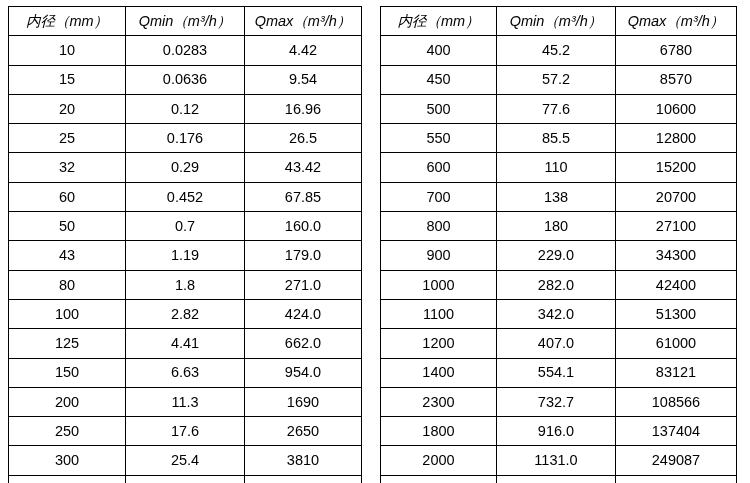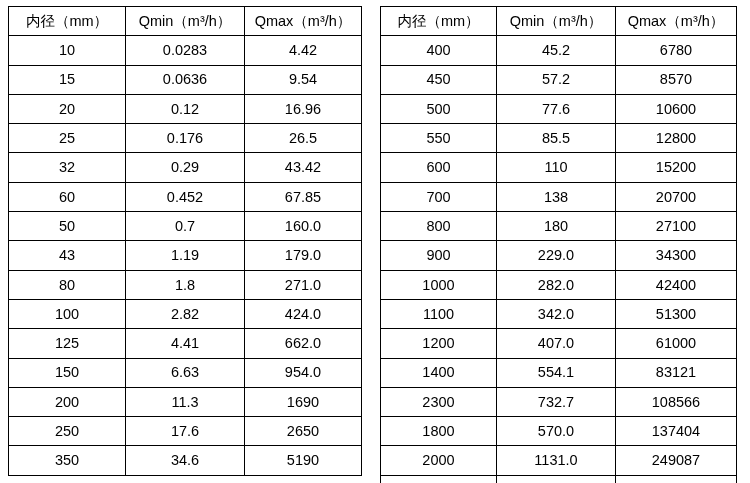--- a/index.html
+++ b/index.html
@@ -34,20 +34,21 @@
     height: 28.3px;
     padding: 0 4px;
     text-align: center;
     vertical-align: middle;
     font-weight: normal;
     line-height: 1;
     white-space: nowrap;
   }
   table.spec th {
     font-size: 14.5px;
+    font-style: italic;
   }
   
   table.spec.left col.c0 { width: 117px; }
   table.spec.left col.c1 { width: 119px; }
   table.spec.left col.c2 { width: 117px; }
   table.spec.right col.c0 { width: 116px; }
   table.spec.right col.c1 { width: 119px; }
   table.spec.right col.c2 { width: 121px; }
 </style>
 </head>
@@ -133,20 +134,25 @@
           <td>200</td>
           <td>11.3</td>
           <td>1690</td>
         </tr>
       <tr>
           <td>250</td>
           <td>17.6</td>
           <td>2650</td>
         </tr>
       <tr>
+          <td>300</td>
+          <td>25.4</td>
+          <td>3810</td>
+        </tr>
+      <tr>
           <td>350</td>
           <td>34.6</td>
           <td>5190</td>
         </tr>
     </tbody>
   </table>
 
   <table class="spec right">
     <colgroup>
         <col class="c0">
@@ -221,21 +227,21 @@
           <td>554.1</td>
           <td>83121</td>
         </tr>
       <tr>
           <td>2300</td>
           <td>732.7</td>
           <td>108566</td>
         </tr>
       <tr>
           <td>1800</td>
-          <td>570.0</td>
+          <td>916.0</td>
           <td>137404</td>
         </tr>
       <tr>
           <td>2000</td>
           <td>1131.0</td>
           <td>249087</td>
         </tr>
       <tr>
           <td>2200</td>
           <td>1368.4</td>

